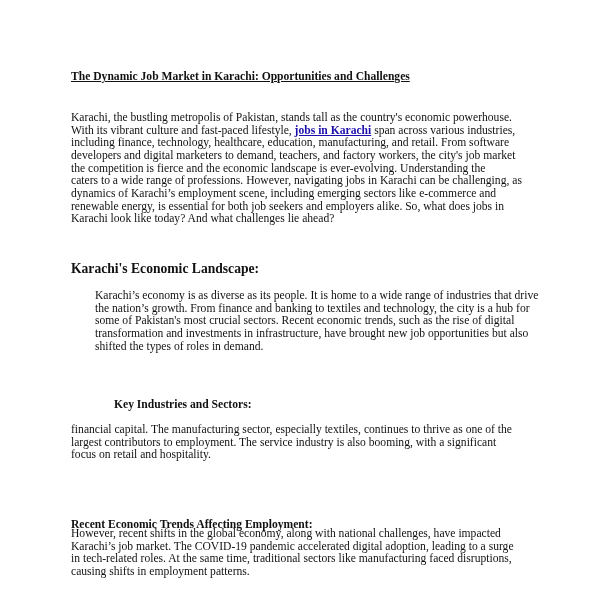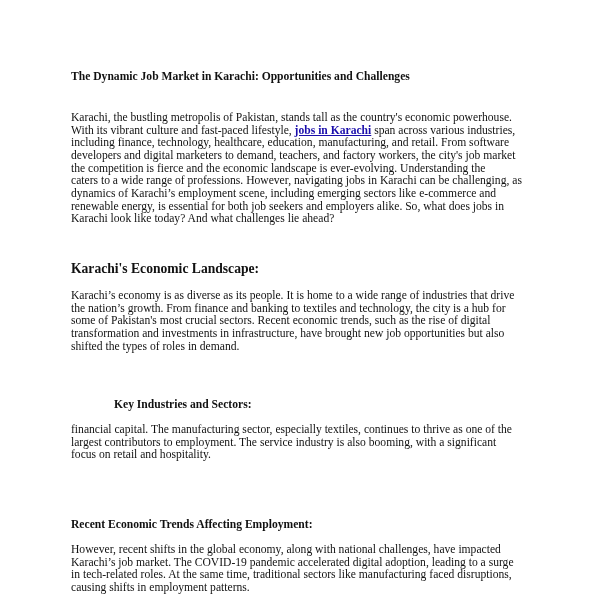--- a/index.html
+++ b/index.html
@@ -25,20 +25,21 @@
       position: absolute;
       left: 0;
       width: 462px;
       margin: 0;
     }
     .title {
       font-size: 11.6px;
       font-weight: bold;
       line-height: 13px;
       white-space: nowrap;
+      text-decoration: underline;
     }
     .h2 {
       font-size: 13.6px;
       font-weight: bold;
       line-height: 15px;
       white-space: nowrap;
     }
     .h3 {
       font-size: 11.6px;
       font-weight: bold;
@@ -73,38 +74,38 @@
     <span class="line">developers and digital marketers to demand, teachers, and factory workers, the city's job market</span>
     <span class="line">the competition is fierce and the economic landscape is ever-evolving. Understanding the</span>
     <span class="line">caters to a wide range of professions. However, navigating jobs in Karachi can be challenging, as</span>
     <span class="line">dynamics of Karachi’s employment scene, including emerging sectors like e-commerce and</span>
     <span class="line">renewable energy, is essential for both job seekers and employers alike. So, what does jobs in</span>
     <span class="line">Karachi look like today? And what challenges lie ahead?</span>
   </p>
 
   <h2 class="block h2" style="top:261px;">Karachi's Economic Landscape:</h2>
 
-  <p class="block para" style="top:290px;">
+  <p class="block para" style="top:290px;margin-left:24px;">
     <span class="line">Karachi’s economy is as diverse as its people. It is home to a wide range of industries that drive</span>
     <span class="line">the nation’s growth. From finance and banking to textiles and technology, the city is a hub for</span>
     <span class="line">some of Pakistan's most crucial sectors. Recent economic trends, such as the rise of digital</span>
     <span class="line">transformation and investments in infrastructure, have brought new job opportunities but also</span>
     <span class="line">shifted the types of roles in demand.</span>
   </p>
 
   <h3 class="block h3" style="top:398px;margin-left:43px;">Key Industries and Sectors:</h3>
 
   <p class="block para" style="top:424px;">
     <span class="line">financial capital. The manufacturing sector, especially textiles, continues to thrive as one of the</span>
     <span class="line">largest contributors to employment. The service industry is also booming, with a significant</span>
     <span class="line">focus on retail and hospitality.</span>
   </p>
 
   <h3 class="block h3" style="top:518px;">Recent Economic Trends Affecting Employment:</h3>
 
-  <p class="block para" style="top:544px;">
+  <p class="block para" style="top:528px;">
     <span class="line">However, recent shifts in the global economy, along with national challenges, have impacted</span>
     <span class="line">Karachi’s job market. The COVID-19 pandemic accelerated digital adoption, leading to a surge</span>
     <span class="line">in tech-related roles. At the same time, traditional sectors like manufacturing faced disruptions,</span>
     <span class="line">causing shifts in employment patterns.</span>
   </p>
 
 </div>
 
 </body></html>

